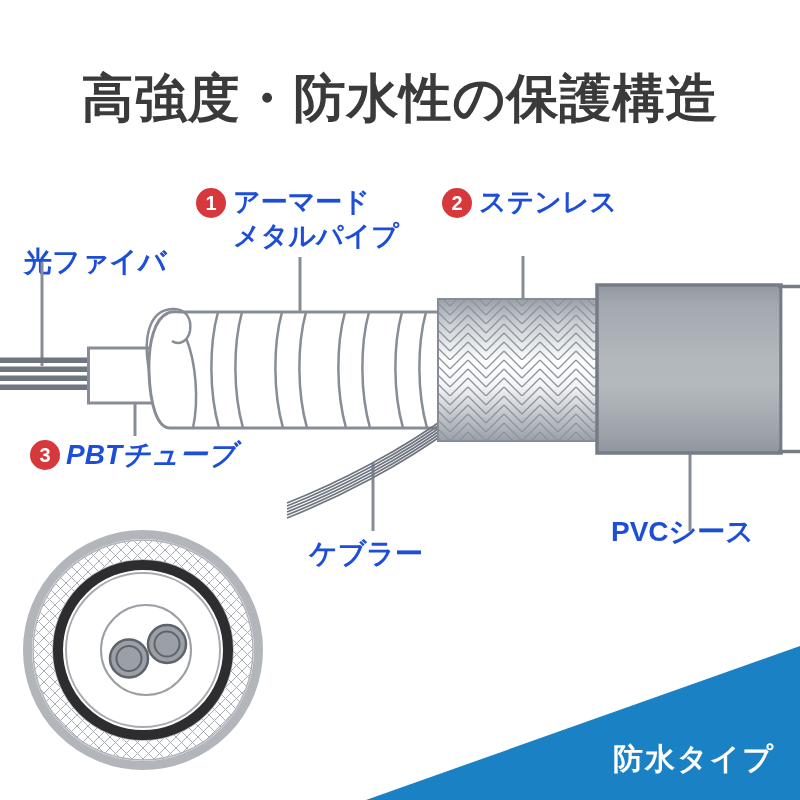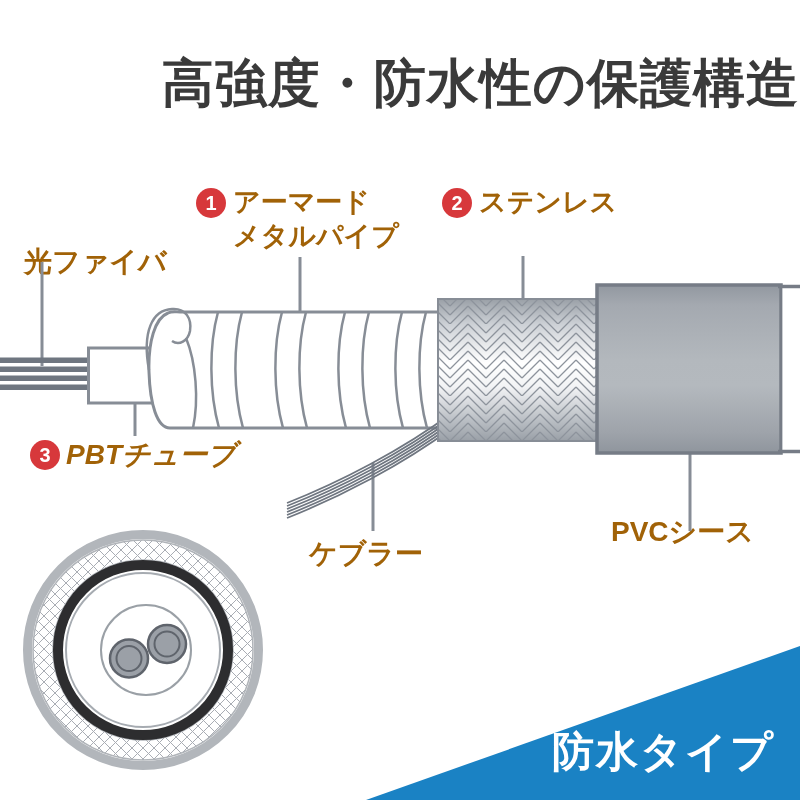--- a/index.html
+++ b/index.html
@@ -1,39 +1,39 @@
 <!DOCTYPE html>
 <html><head>
 <meta charset="utf-8">
 <style>
   html,body{margin:0;padding:0;background:#ffffff;}
   .stage{
     position:relative;width:800px;height:800px;overflow:hidden;background:#ffffff;
     font-family:"Liberation Sans","DejaVu Sans",sans-serif;
   }
   .title{
-    position:absolute;top:48px;left:0;right:0;margin:1px;
-    text-align:right;font-size:52px;font-weight:bold;color:#3a3a3a;letter-spacing:1px;
+    position:absolute;top:48px;left:0;right:0;margin:16px;
+    text-align:center;font-size:52px;font-weight:bold;color:#3a3a3a;letter-spacing:1px;
   }
-  .callout{position:absolute;color:#a16207;font-weight:bold;font-size:28px;line-height:1.22;white-space:nowrap;}
+  .callout{position:absolute;color:#1d4ed8;font-weight:bold;font-size:28px;line-height:1.22;white-space:nowrap;}
   .num-badge{
     position:absolute;width:30px;height:30px;border-radius:50%;
     background:#d7383b;color:#ffffff;font-size:20px;font-weight:bold;
     text-align:center;line-height:30px;
   }
   .two-line div{white-space:nowrap;font-size:27px;line-height:34px;}
   .diagram-svg{position:absolute;left:0;top:0;}
   .banner{
     position:absolute;left:0;top:600px;width:800px;height:200px;
     background:#1a82c4;
     clip-path:polygon(366px 200px,800px 46px,800px 200px);
   }
   .banner-label{
     position:absolute;right:25px;bottom:20px;
-    color:#ffffff;font-size:42px;font-weight:bold;letter-spacing:2px;white-space:nowrap;
+    color:#ffffff;font-size:30px;font-weight:bold;letter-spacing:2px;white-space:nowrap;
   }
 </style>
 </head>
 <body>
 
 <div class="stage">
 
   <h1 class="title">高強度・防水性の保護構造</h1>
 
   <div class="callout" style="left:24px;top:216px;margin-top:29px;">光ファイバ</div>

